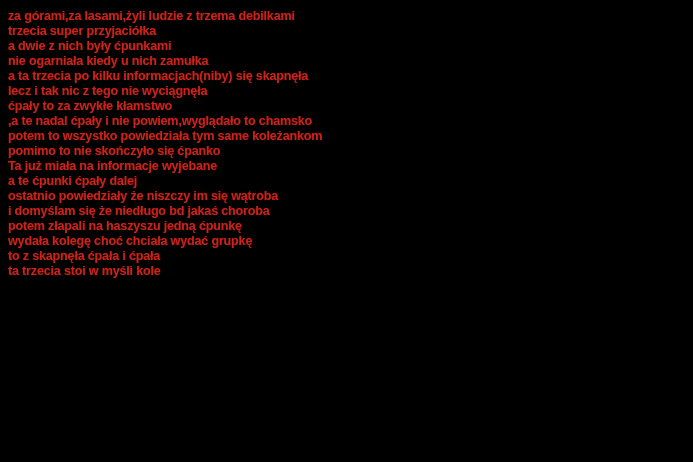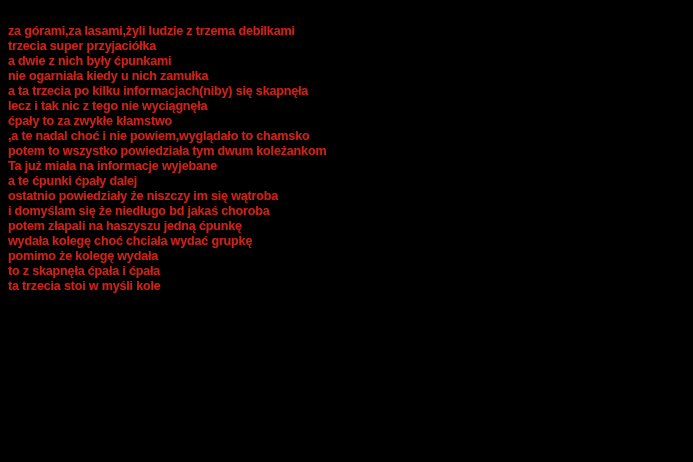--- a/index.html
+++ b/index.html
@@ -16,21 +16,21 @@
     background: var(--bg-color);
     font-family: "Liberation Sans", "DejaVu Sans", sans-serif;
   }
   .text-canvas {
     position: absolute;
     left: 0;
     top: 0;
     width: 628px;
     height: 462px;
     background: var(--bg-color);
-    padding: 24px 0 0 8px;
+    padding: 9px 0 0 8px;
   }
   .text-line {
     color: var(--text-color);
     font-size: 12.6px;
     font-weight: bold;
     line-height: 15px;
     letter-spacing: -0.2px;
     white-space: pre;
     text-shadow: 0 0 1px rgba(160, 20, 10, 0.55);
   }
@@ -39,24 +39,24 @@
 <body>
 
 <div class="text-canvas">
   <div class="text-line">za górami,za lasami,żyli ludzie z trzema debilkami</div>
   <div class="text-line">trzecia super przyjaciółka</div>
   <div class="text-line">a dwie z nich były ćpunkami</div>
   <div class="text-line">nie ogarniała kiedy u nich zamułka</div>
   <div class="text-line">a ta trzecia po kilku informacjach(niby) się skapnęła</div>
   <div class="text-line">lecz i tak nic z tego nie wyciągnęła</div>
   <div class="text-line">ćpały to za zwykłe kłamstwo</div>
-  <div class="text-line">,a te nadal choć i nie powiem,wyglądało to chamsko</div>
-  <div class="text-line">potem to wszystko powiedziała tym dwum koleżankom</div>
+  <div class="text-line">,a te nadal ćpały i nie powiem,wyglądało to chamsko</div>
+  <div class="text-line">potem to wszystko powiedziała tym same koleżankom</div>
+  <div class="text-line">pomimo to nie skończyło się ćpanko</div>
   <div class="text-line">Ta już miała na informacje wyjebane</div>
   <div class="text-line">a te ćpunki ćpały dalej</div>
   <div class="text-line">ostatnio powiedziały że niszczy im się wątroba</div>
   <div class="text-line">i domyślam się że niedługo bd jakaś choroba</div>
   <div class="text-line">potem złapali na haszyszu jedną ćpunkę</div>
   <div class="text-line">wydała kolegę choć chciała wydać grupkę</div>
-  <div class="text-line">pomimo że kolegę wydała</div>
   <div class="text-line">to z skapnęła ćpała i ćpała</div>
   <div class="text-line">ta trzecia stoi w myśli kole</div>
 </div>
 
 </body></html>

